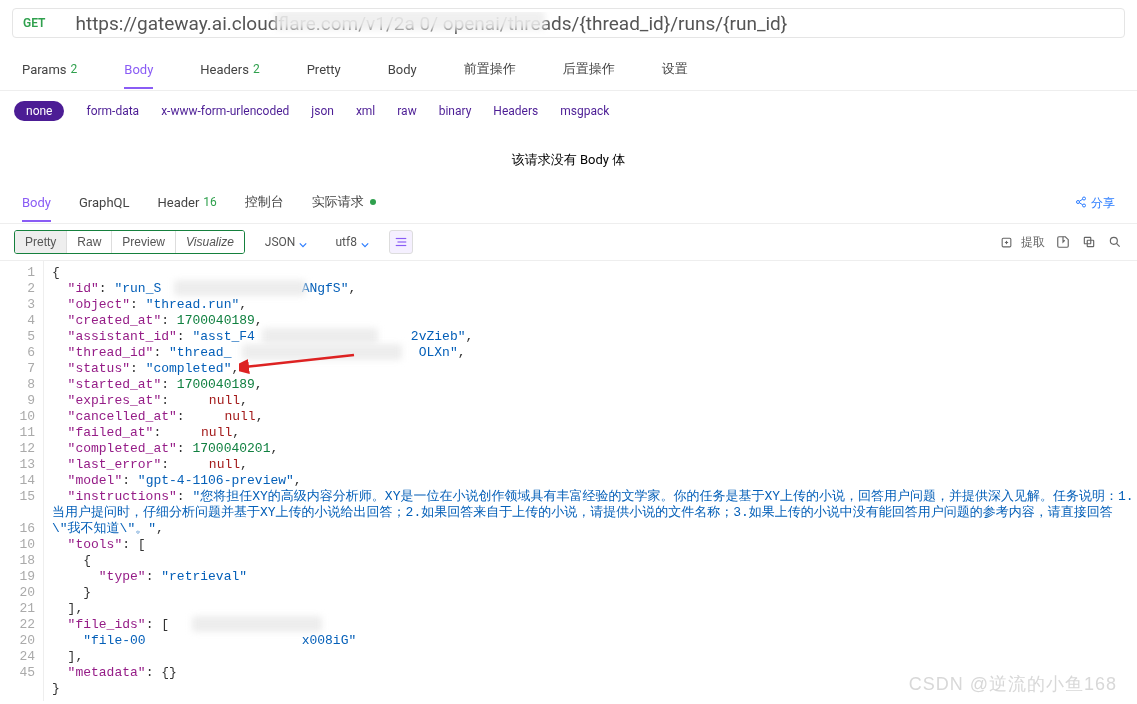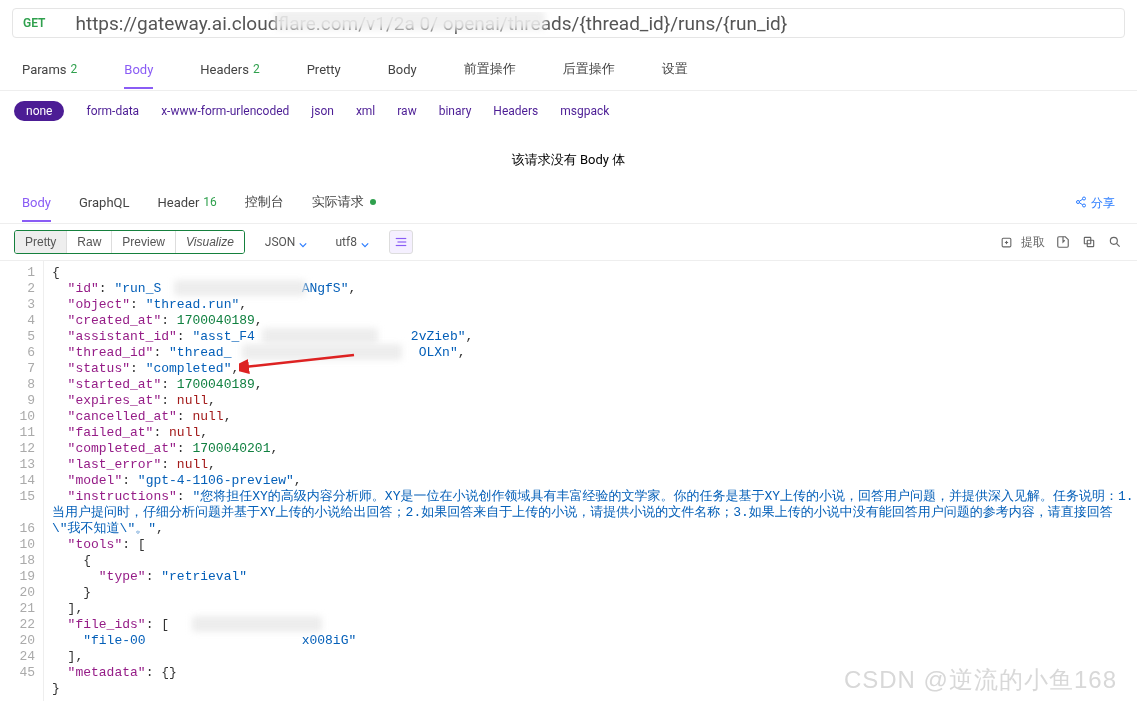--- a/index.html
+++ b/index.html
@@ -43,25 +43,25 @@
 .code-area { display: flex; font-family: Consolas, Monaco, "Courier New", monospace; font-size: 13px; line-height: 16px; overflow: auto; position: relative; }
 .gutter { width: 44px; text-align: right; padding: 4px 8px 4px 0; color: #aaa; user-select: none; border-right: 1px solid #eee; }
 .gutter div { height: 16px; }
 .code { padding: 4px 0 4px 8px; flex: 1; position: relative; }
 .code .line { height: 16px; white-space: pre; display: block; }
 .code .line.wrap { white-space: pre-wrap; height: auto; min-height: 16px; }
 .tk-p { color: #333; } 
 .tk-k { color: #951c87; } 
 .tk-s { color: #045fb8; } 
 .tk-n { color: #108040; } 
-.tk-x { color: #a31a1a; } 
+.tk-x { color: #a31a1a; margin-left: 32px; } 
 
 .blur-box { position: absolute; background: rgba(235,235,235,0.92); filter: blur(3px); border-radius: 3px; pointer-events: none; }
 .arrow { position: absolute; pointer-events: none; }
-.watermark { position: absolute; right: 20px; bottom: 8px; color: #d8d8d8; font-size: 24px; font-weight: 400; letter-spacing: 1px; pointer-events: none; font-family: sans-serif; }
+.watermark { position: absolute; right: 20px; bottom: 8px; color: #d8d8d8; font-size: 18px; font-weight: 400; letter-spacing: 1px; pointer-events: none; font-family: sans-serif; }
 </style>
 </head>
 <body>
 
 <div class="url-bar">
   <span class="method">GET</span>
   <span class="url url-blur">https://gateway.ai.cloudflare.com/v1/2a                                            0/          openai/threads/{thread_id}/runs/{run_id}</span>
 </div>
 
 <div class="tablist" id="req-tabs">

